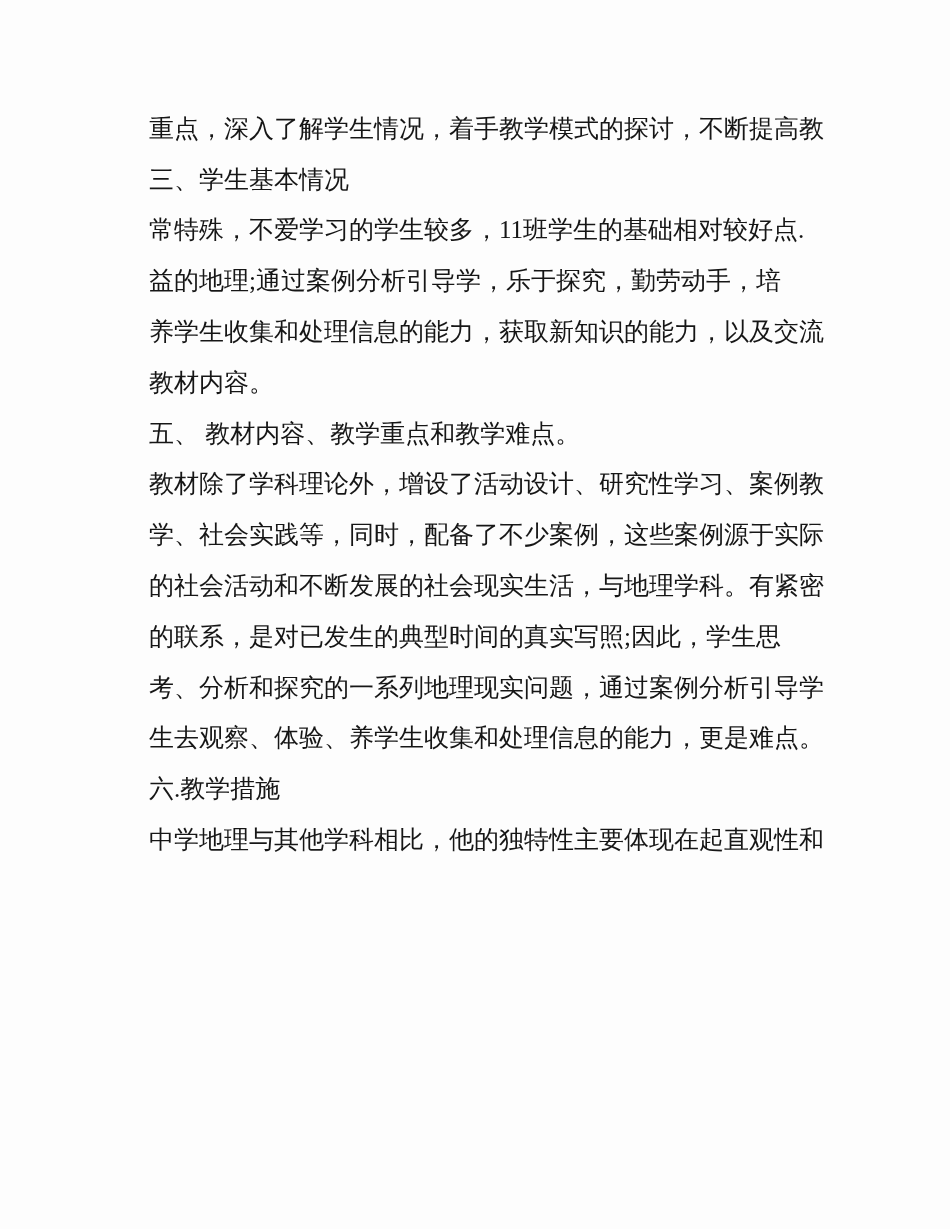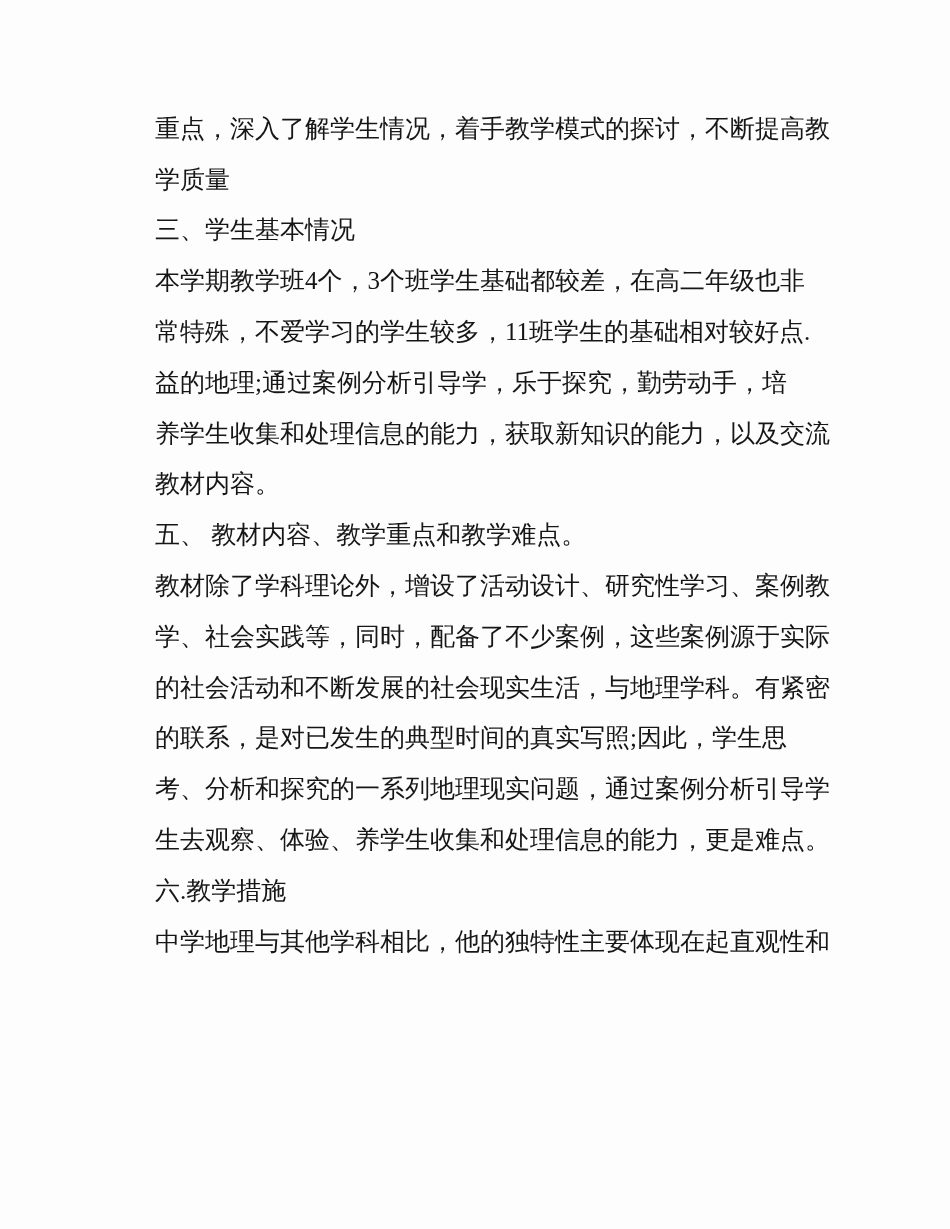--- a/index.html
+++ b/index.html
@@ -10,43 +10,41 @@
   .page {
     position: relative;
     width: 950px;
     height: 1229px;
     background: #fdfdfd;
     overflow: hidden;
     font-family: "Liberation Serif", "DejaVu Serif", serif;
   }
   .textblock {
     position: absolute;
-    left: 155px;
+    left: 149px;
     top: 103px;
     width: 700px;
   }
   .doc-line {
     height: 50.8px;
     display: flex;
     align-items: center;
     font-size: 25px;
     color: #161616;
     white-space: nowrap;
     letter-spacing: 0px;
   }
 </style>
 </head>
 <body>
 
 <div class="page">
   <div class="textblock">
     <div class="doc-line">重点，深入了解学生情况，着手教学模式的探讨，不断提高教</div>
-    <div class="doc-line">学质量</div>
     <div class="doc-line">三、学生基本情况</div>
-    <div class="doc-line">本学期教学班4个，3个班学生基础都较差，在高二年级也非</div>
     <div class="doc-line">常特殊，不爱学习的学生较多，11班学生的基础相对较好点.</div>
     <div class="doc-line">益的地理;通过案例分析引导学，乐于探究，勤劳动手，培</div>
     <div class="doc-line">养学生收集和处理信息的能力，获取新知识的能力，以及交流</div>
     <div class="doc-line">教材内容。</div>
     <div class="doc-line">五、 教材内容、教学重点和教学难点。</div>
     <div class="doc-line">教材除了学科理论外，增设了活动设计、研究性学习、案例教</div>
     <div class="doc-line">学、社会实践等，同时，配备了不少案例，这些案例源于实际</div>
     <div class="doc-line">的社会活动和不断发展的社会现实生活，与地理学科。有紧密</div>
     <div class="doc-line">的联系，是对已发生的典型时间的真实写照;因此，学生思</div>
     <div class="doc-line">考、分析和探究的一系列地理现实问题，通过案例分析引导学</div>

